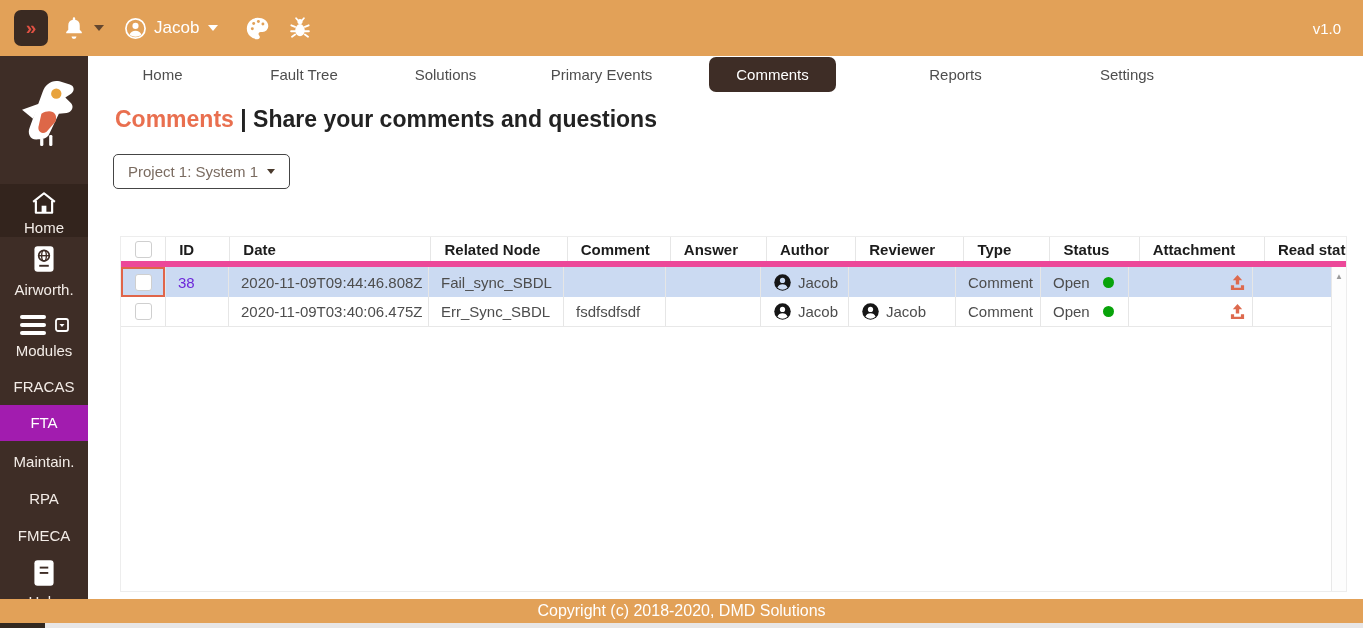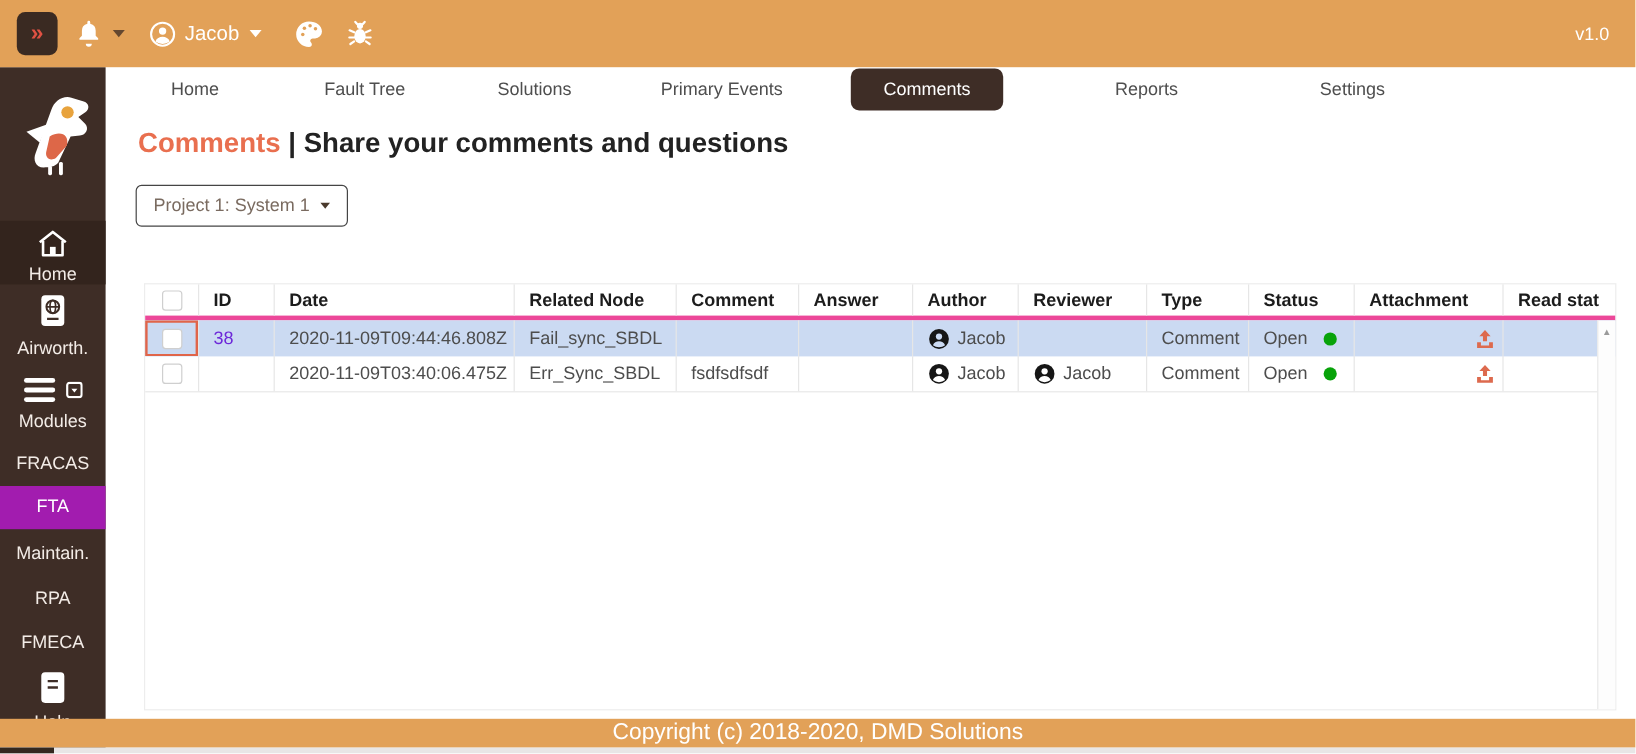--- a/index.html
+++ b/index.html
@@ -51,40 +51,40 @@
   .tool-btn { height:31px; padding:0 13px; background:#fff; border:1px solid #454545;
             border-radius:5px; font-size:14px; color:#3a3a3a; font-family:inherit; cursor:pointer; }
 
   
   .grid-wrap { position:absolute; left:32px; top:180px; width:1227px; height:356px;
             border:1px solid #ededed; background:#fff; }
   .trow { display:flex; height:30px; }
   .cell { border-right:1px solid #e6e6e6; padding-left:12px; font-size:15px; color:#4d4d4d;
           line-height:29px; white-space:nowrap; overflow:hidden; display:flex; align-items:center; }
   .head .cell { font-weight:bold; color:#1c1c1c; }
-  .head { border-bottom:4px solid #ec4899; }
+  .head { border-bottom:6px solid #ec4899;justify-content:space-between; }
   .row2 { border-bottom:1px solid #e8e8e8; }
   .row-selected { background:#cbdaf2; }
   .c-cb{width:45px; justify-content:center; padding-left:0;}
   .c-id{width:63px;} .c-date{width:200px;} .c-rel{width:135px;} .c-com{width:102px;}
   .c-ans{width:95px;} .c-auth{width:88px;} .c-rev{width:107px;} .c-type{width:85px;}
   .c-stat{width:88px;} .c-att{width:124px; justify-content:flex-end; padding-right:6px;}
   .c-read{width:80px; border-right:none;}
   .focus-cell { box-shadow:inset 0 0 0 2px #e0654a; }
   .cbx { width:17px; height:17px; background:#fff; border:1px solid #cfcfcf; border-radius:3px; cursor:pointer; }
   .id-light { color:#6d28d9; }
   .status-dot { width:11px; height:11px; border-radius:50%; background:#08a30a; margin-left:13px; display:inline-block; }
   .person-ic { width:19px; height:19px; margin-right:6px; flex:none; }
   .vscroll { position:absolute; right:0; top:30px; bottom:0; width:15px;
              border-left:1px solid #e8e8e8; background:#fdfdfd; }
   .vscroll .arrow { display:block; text-align:center; color:#9a9a9a; font-size:8px; margin-top:5px; }
 
   
   .footer { position:absolute; left:0; top:599px; width:1363px; height:24px; background:#e2a158;
-            color:#fff; font-size:19px; text-align:center; line-height:24px; z-index:10; }
+            color:#fff; font-size:16px; text-align:center; line-height:24px; z-index:10; }
   .bottom-strip { position:absolute; left:0; top:623px; width:1363px; height:5px; background:#e8e6e6; z-index:11; }
   .bottom-strip .corner { position:absolute; left:0; top:0; width:45px; height:5px; background:#33281f; }
 </style>
 </head>
 <body>
 
 <div class="topbar">
   <button class="collapse-btn">»</button>
   <span class="tb-icon" style="margin-left:13px;">
     <svg width="26" height="26" viewBox="0 0 24 24">

